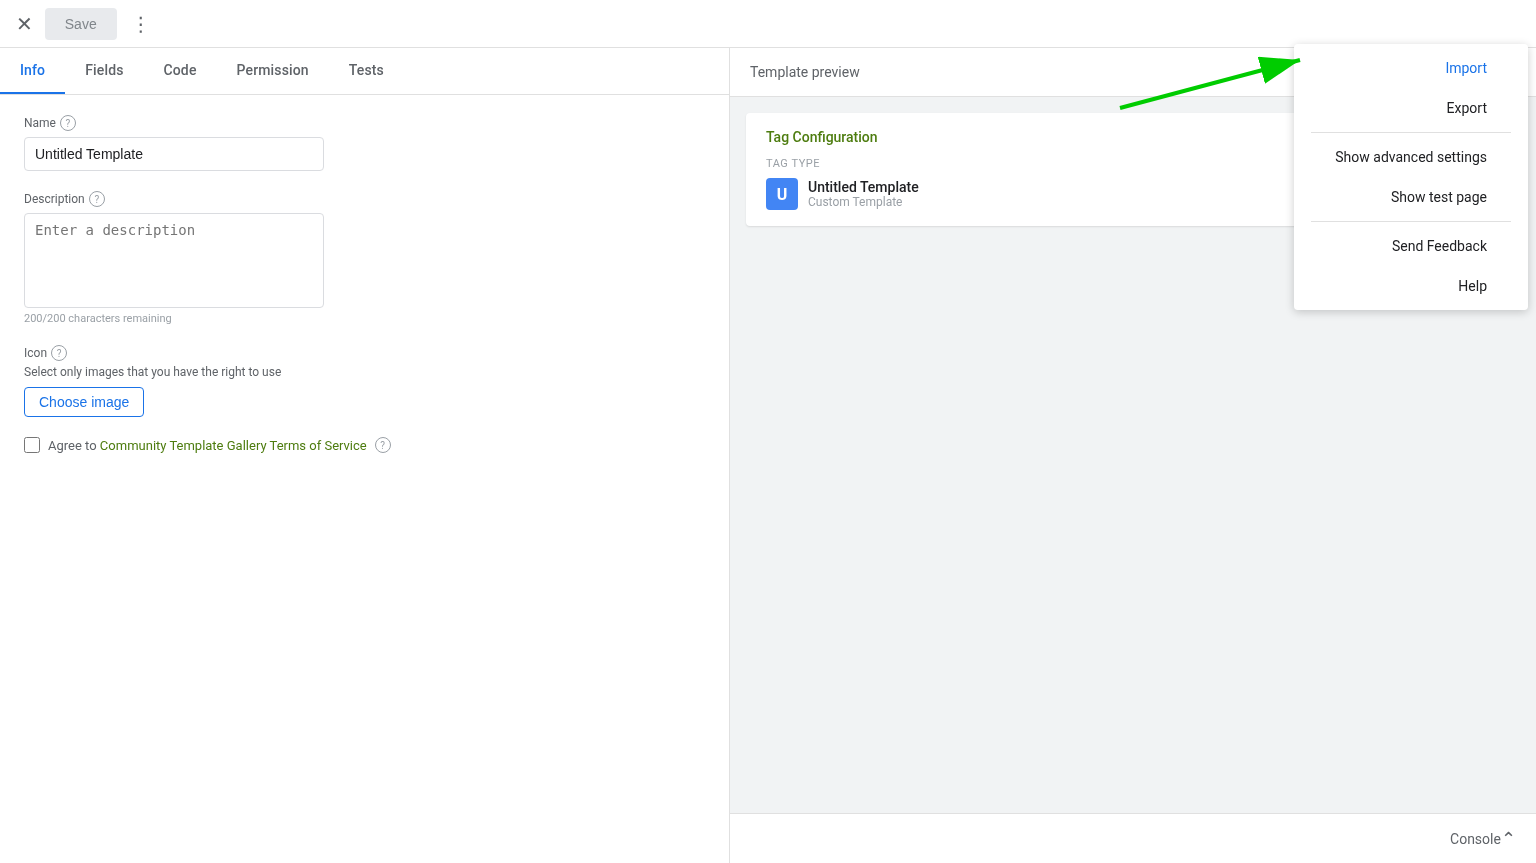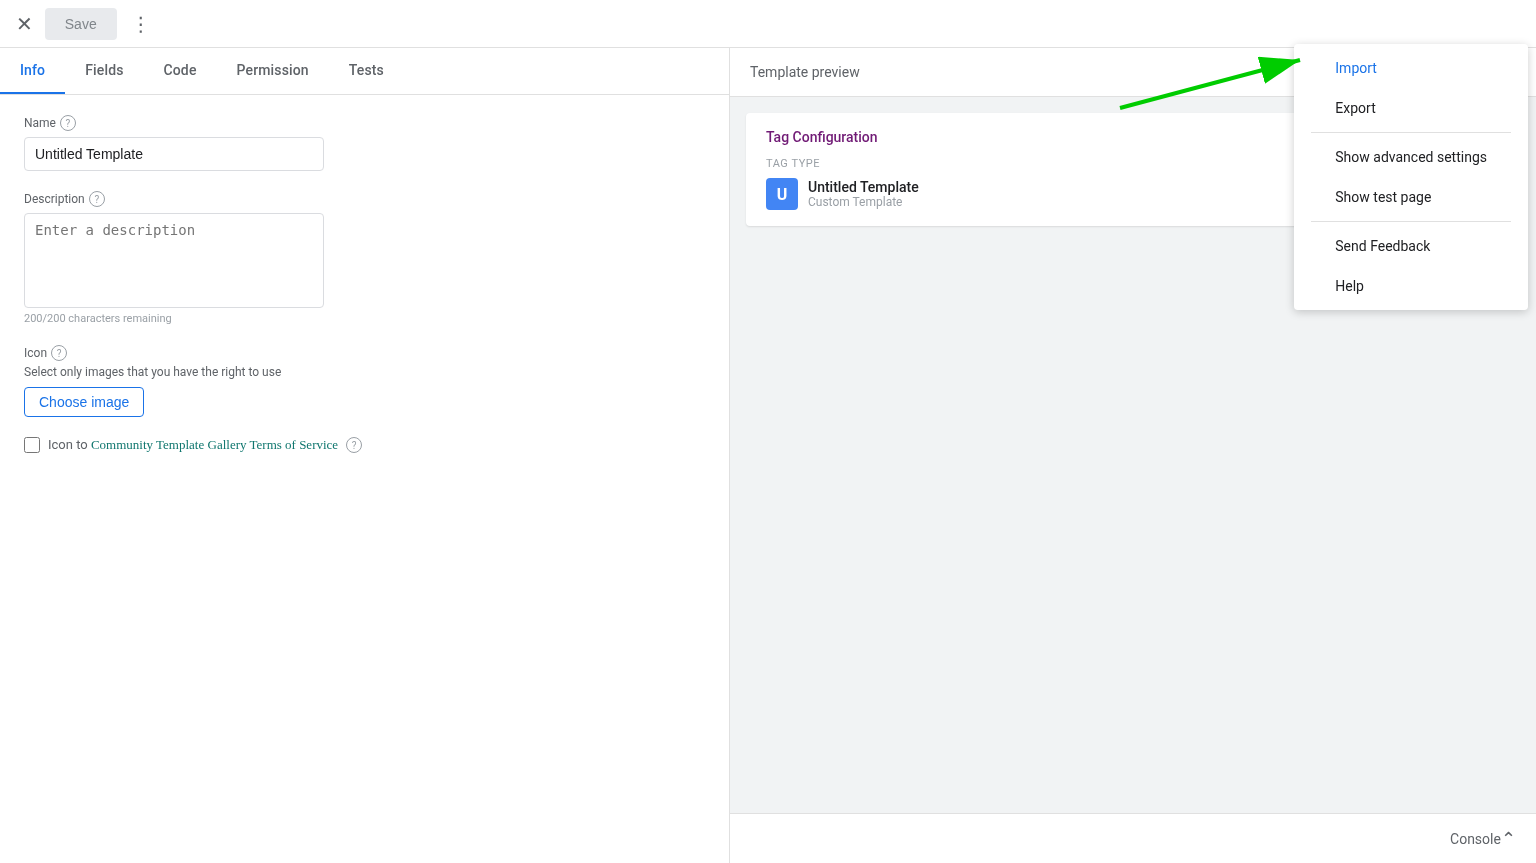--- a/index.html
+++ b/index.html
@@ -59,34 +59,34 @@
     .icon-section { margin-bottom: 20px; }
     .icon-label-row { font-size: 12px; color: #5f6368; margin-bottom: 4px; display: flex; align-items: center; gap: 4px; }
     .icon-note { font-size: 12px; color: #5f6368; margin-bottom: 8px; }
     .choose-image-btn {
       padding: 6px 14px; border: 1px solid #1a73e8; border-radius: 4px;
       color: #1a73e8; font-size: 14px; font-weight: 500; background: #fff; cursor: pointer;
     }
     .terms-row { display: flex; align-items: center; gap: 8px; margin-top: 8px; }
     .terms-checkbox { width: 16px; height: 16px; cursor: pointer; }
     .terms-text { font-size: 13px; color: #5f6368; }
-    .terms-link { color: #0f766e; text-decoration: none; cursor: pointer; font-family: Liberation Serif, serif; }
+    .terms-link { color: #4d7c0f; text-decoration: none; cursor: pointer; }
 
     
     .right-panel { flex: 1; background: #f1f3f4; display: flex; flex-direction: column; position: relative; }
     .preview-header {
       padding: 16px 20px; background: #fff; border-bottom: 1px solid #e0e0e0;
       font-size: 14px; color: #5f6368;
     }
     .preview-body { flex: 1; padding: 16px; overflow-y: auto; }
     .tag-config-card {
       background: #fff; border-radius: 4px; padding: 16px 20px;
       box-shadow: 0 1px 2px rgba(0,0,0,0.1);
     }
-    .tag-config-title { font-size: 14px; font-weight: 500; color: #701a75; margin-bottom: 12px; }
+    .tag-config-title { font-size: 14px; font-weight: 500; color: #4d7c0f; margin-bottom: 12px; }
     .tag-type-label { font-size: 11px; color: #9aa0a6; margin-bottom: 8px; text-transform: uppercase; letter-spacing: 0.05em; }
     .tag-type-row { display: flex; align-items: center; gap: 10px; }
     .tag-icon {
       width: 32px; height: 32px; background: #4285f4; border-radius: 4px;
       display: flex; align-items: center; justify-content: center;
       color: #fff; font-size: 16px; font-weight: 700;
     }
     .tag-name { font-size: 14px; font-weight: 500; color: #202124; }
     .tag-sub { font-size: 12px; color: #9aa0a6; }
 
@@ -96,20 +96,21 @@
       background: #fff; display: flex; align-items: center; justify-content: flex-end;
       font-size: 14px; color: #5f6368;
     }
     .console-chevron { font-size: 18px; color: #5f6368; }
     .dropdown-menu {
       position: fixed; top: 44px; right: 8px;
       background: #fff; border-radius: 4px;
       box-shadow: 0 2px 10px rgba(0,0,0,0.2);
       min-width: 220px; z-index: 200;
       padding: 4px 17px;
+      text-align: right;
     }
     .dropdown-item {
       padding: 12px 24px; font-size: 14px; color: #202124;
       cursor: pointer; white-space: nowrap;
     }
     .dropdown-item.active { color: #1a73e8; }
     .dropdown-divider { height: 1px; background: #e0e0e0; margin: 4px 0; }
 
     
     .arrow-overlay {
@@ -164,21 +165,21 @@
           <span>Icon</span>
           <span class="help-icon">?</span>
         </div>
         <div class="icon-note">Select only images that you have the right to use</div>
         <button class="choose-image-btn">Choose image</button>
       </div>
 
       <div class="terms-row">
         <input type="checkbox" class="terms-checkbox" style="">
         <span class="terms-text">
-          <span>Icon to</span>
+          <span>Agree to</span>
           <a class="terms-link">Community Template Gallery Terms of Service</a>
         </span>
         <span class="help-icon">?</span>
       </div>
 
     </div>
   </div>
 
   <div class="right-panel">
     <div class="preview-header">Template preview</div>

